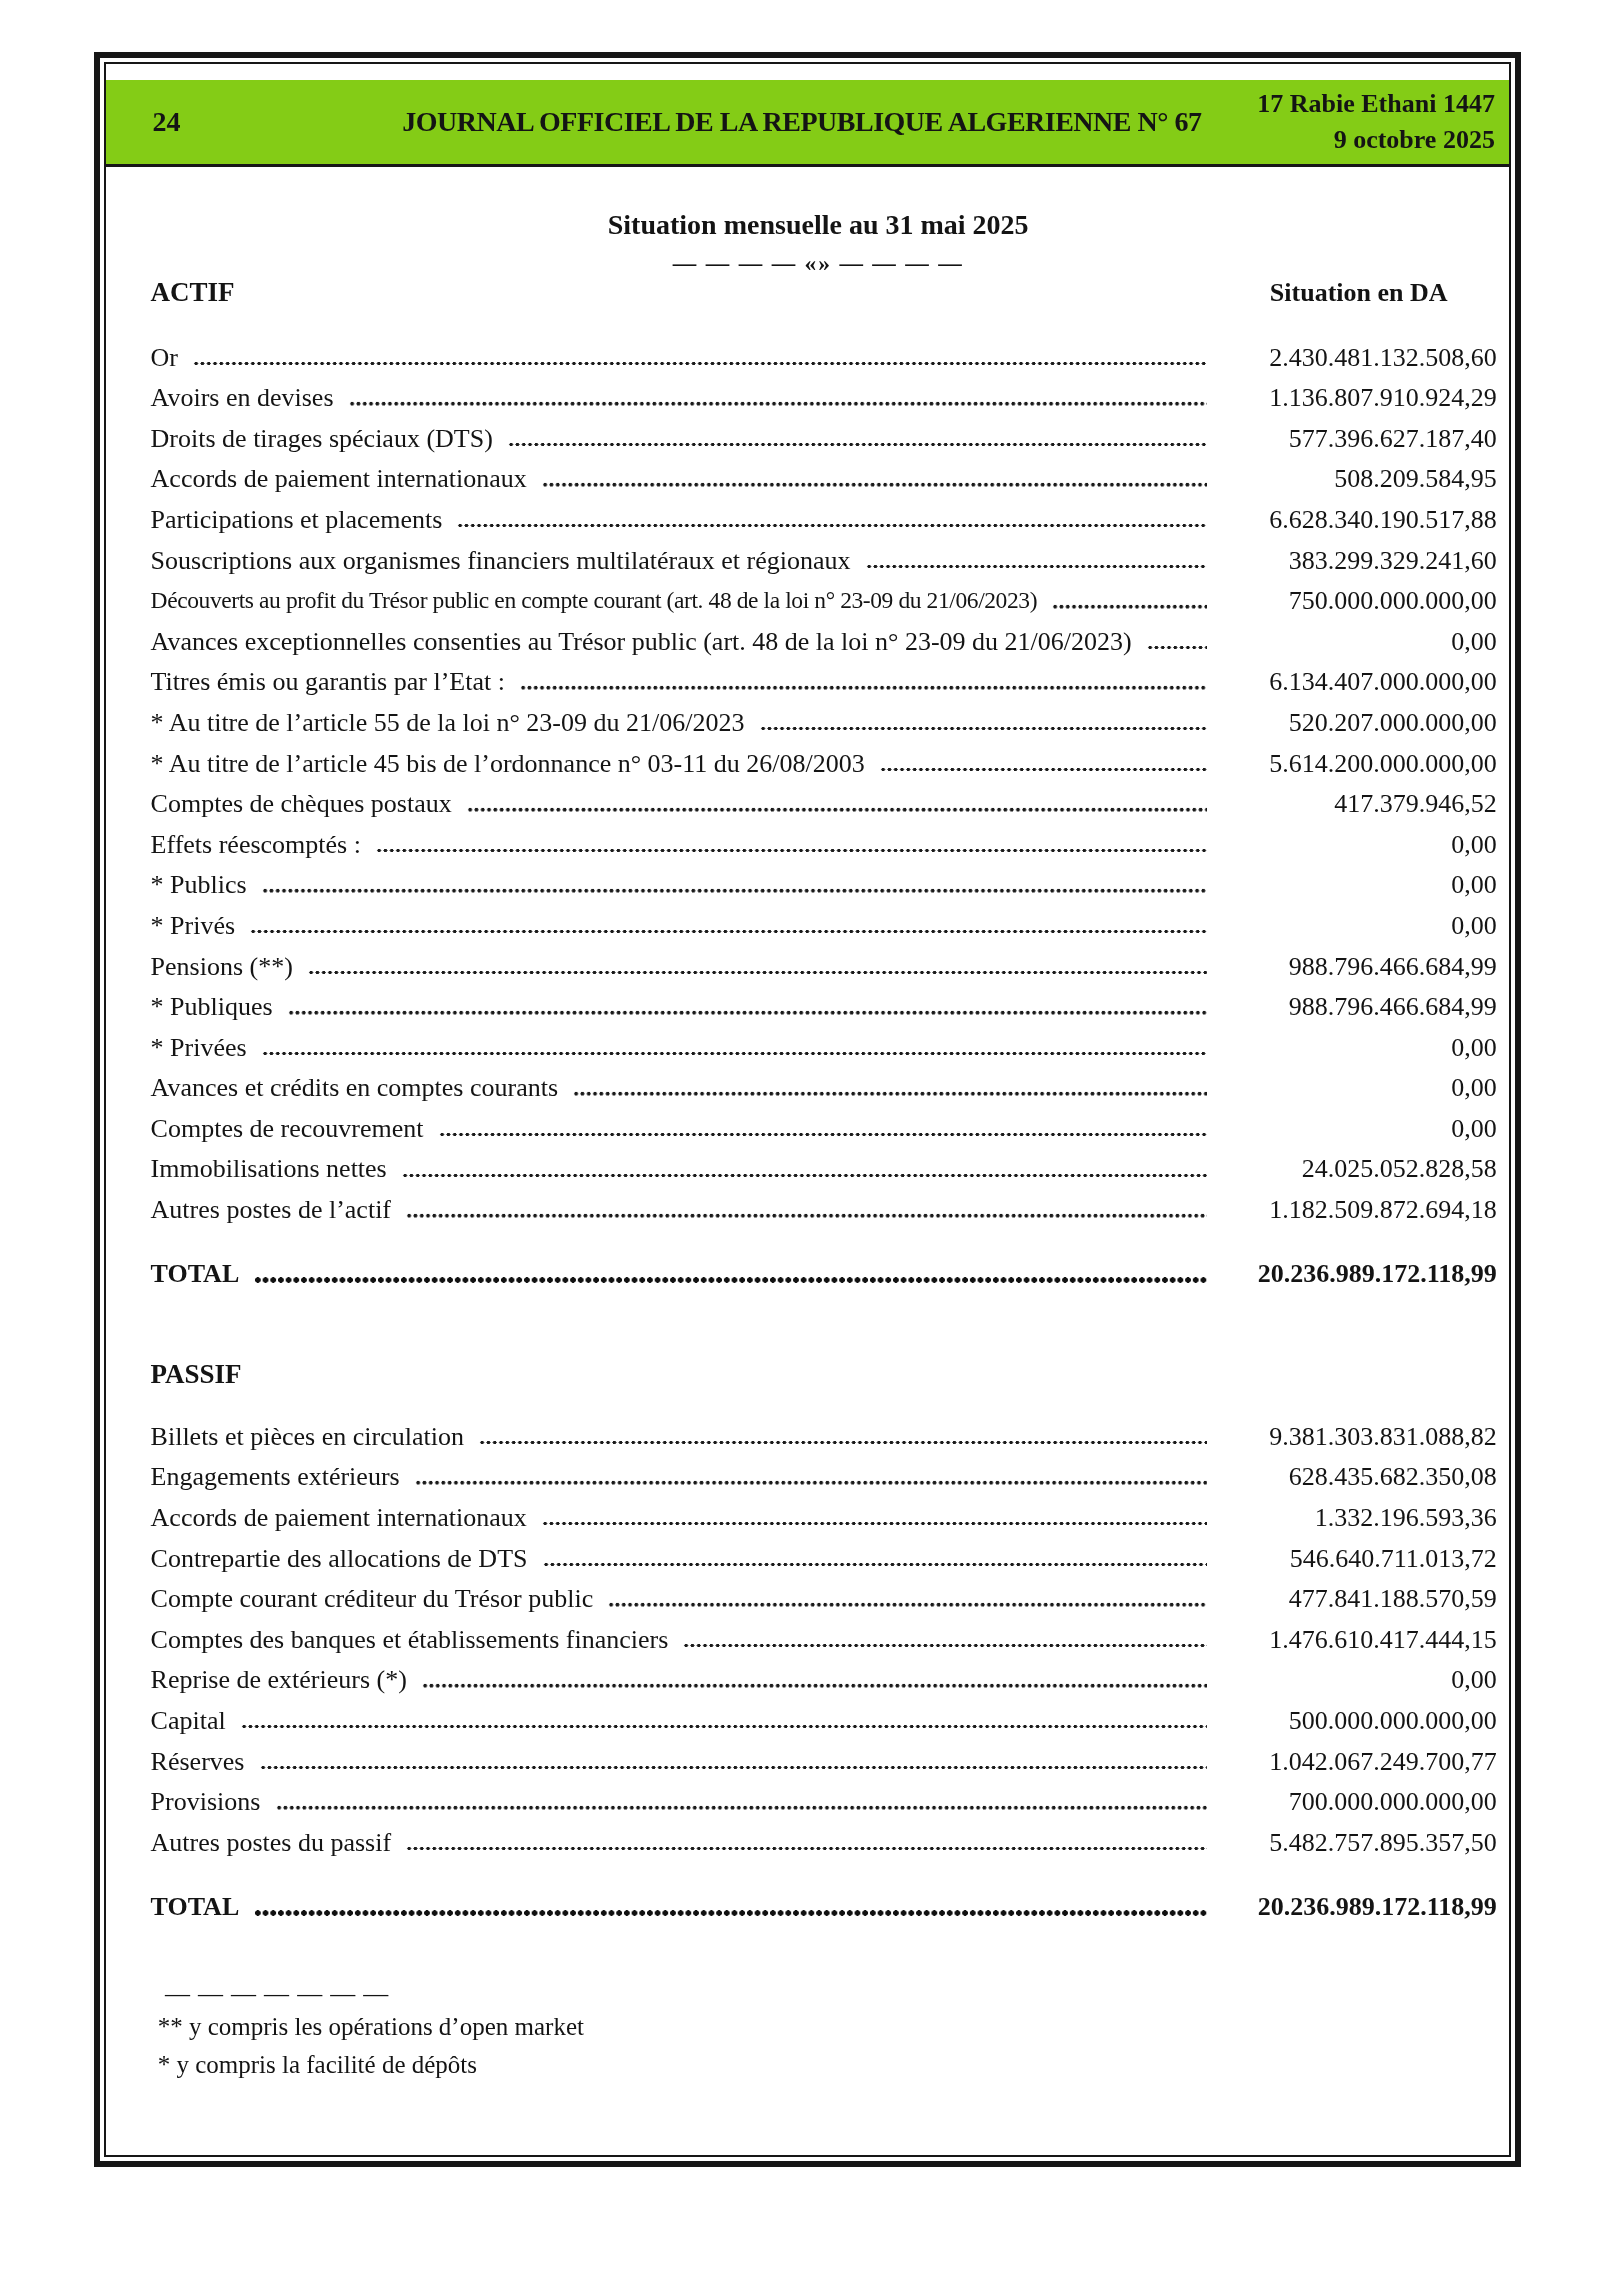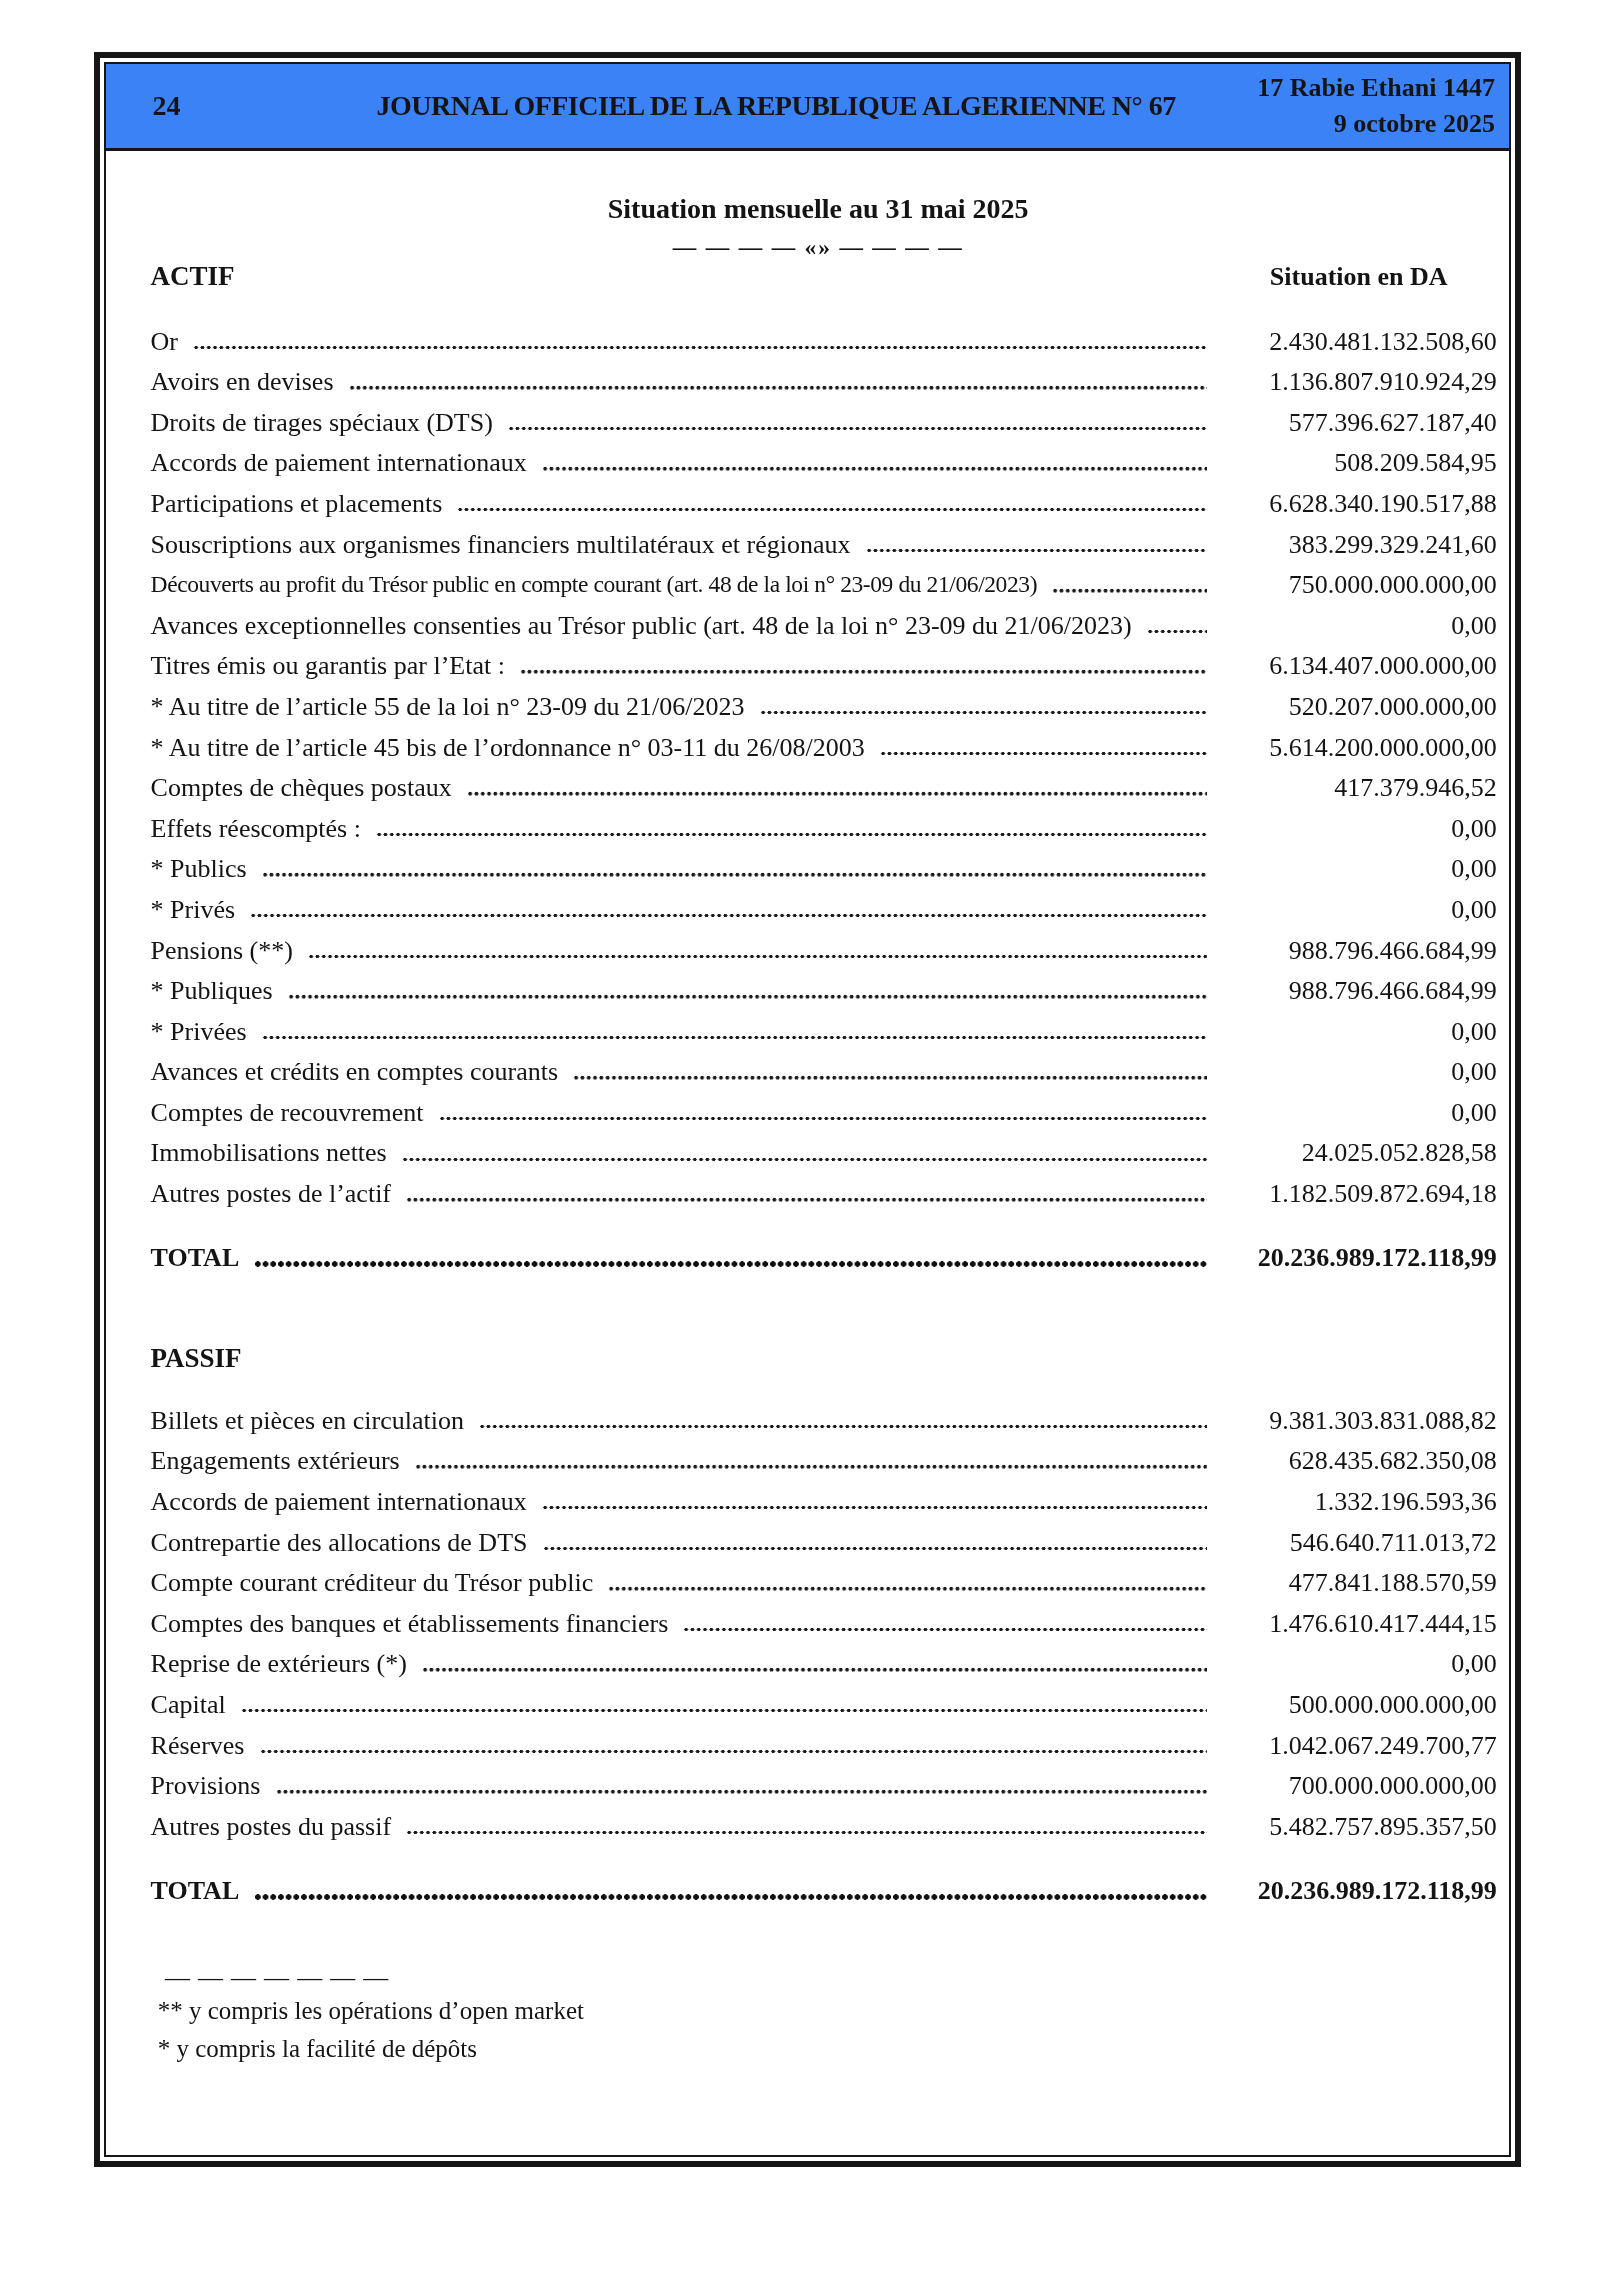--- a/index.html
+++ b/index.html
@@ -36,34 +36,35 @@
     height: 100%;
     border: 2.7px solid #161616;
     overflow: hidden;
     display: flex;
     flex-direction: column;
   }
 
   
   .header-band {
     flex: 0 0 87px;
-    background: #3b82f6;
+    background: #84cc16;
     border-bottom: 3.6px solid #161616;
     display: flex;
     align-items: center;
     font-weight: bold;
+    margin-top: 16px;
   }
   .band-left {
     width: 271px;
     padding-left: 47px;
     font-size: 28px;
   }
   .band-center {
     flex: 1;
-    text-align: left;
+    text-align: right;
     font-size: 28px;
     letter-spacing: -0.5px;
     white-space: nowrap;
   }
   .band-right {
     width: 308px;
     padding-right: 14.5px;
     text-align: right;
     font-size: 26px;
     line-height: 36px;

